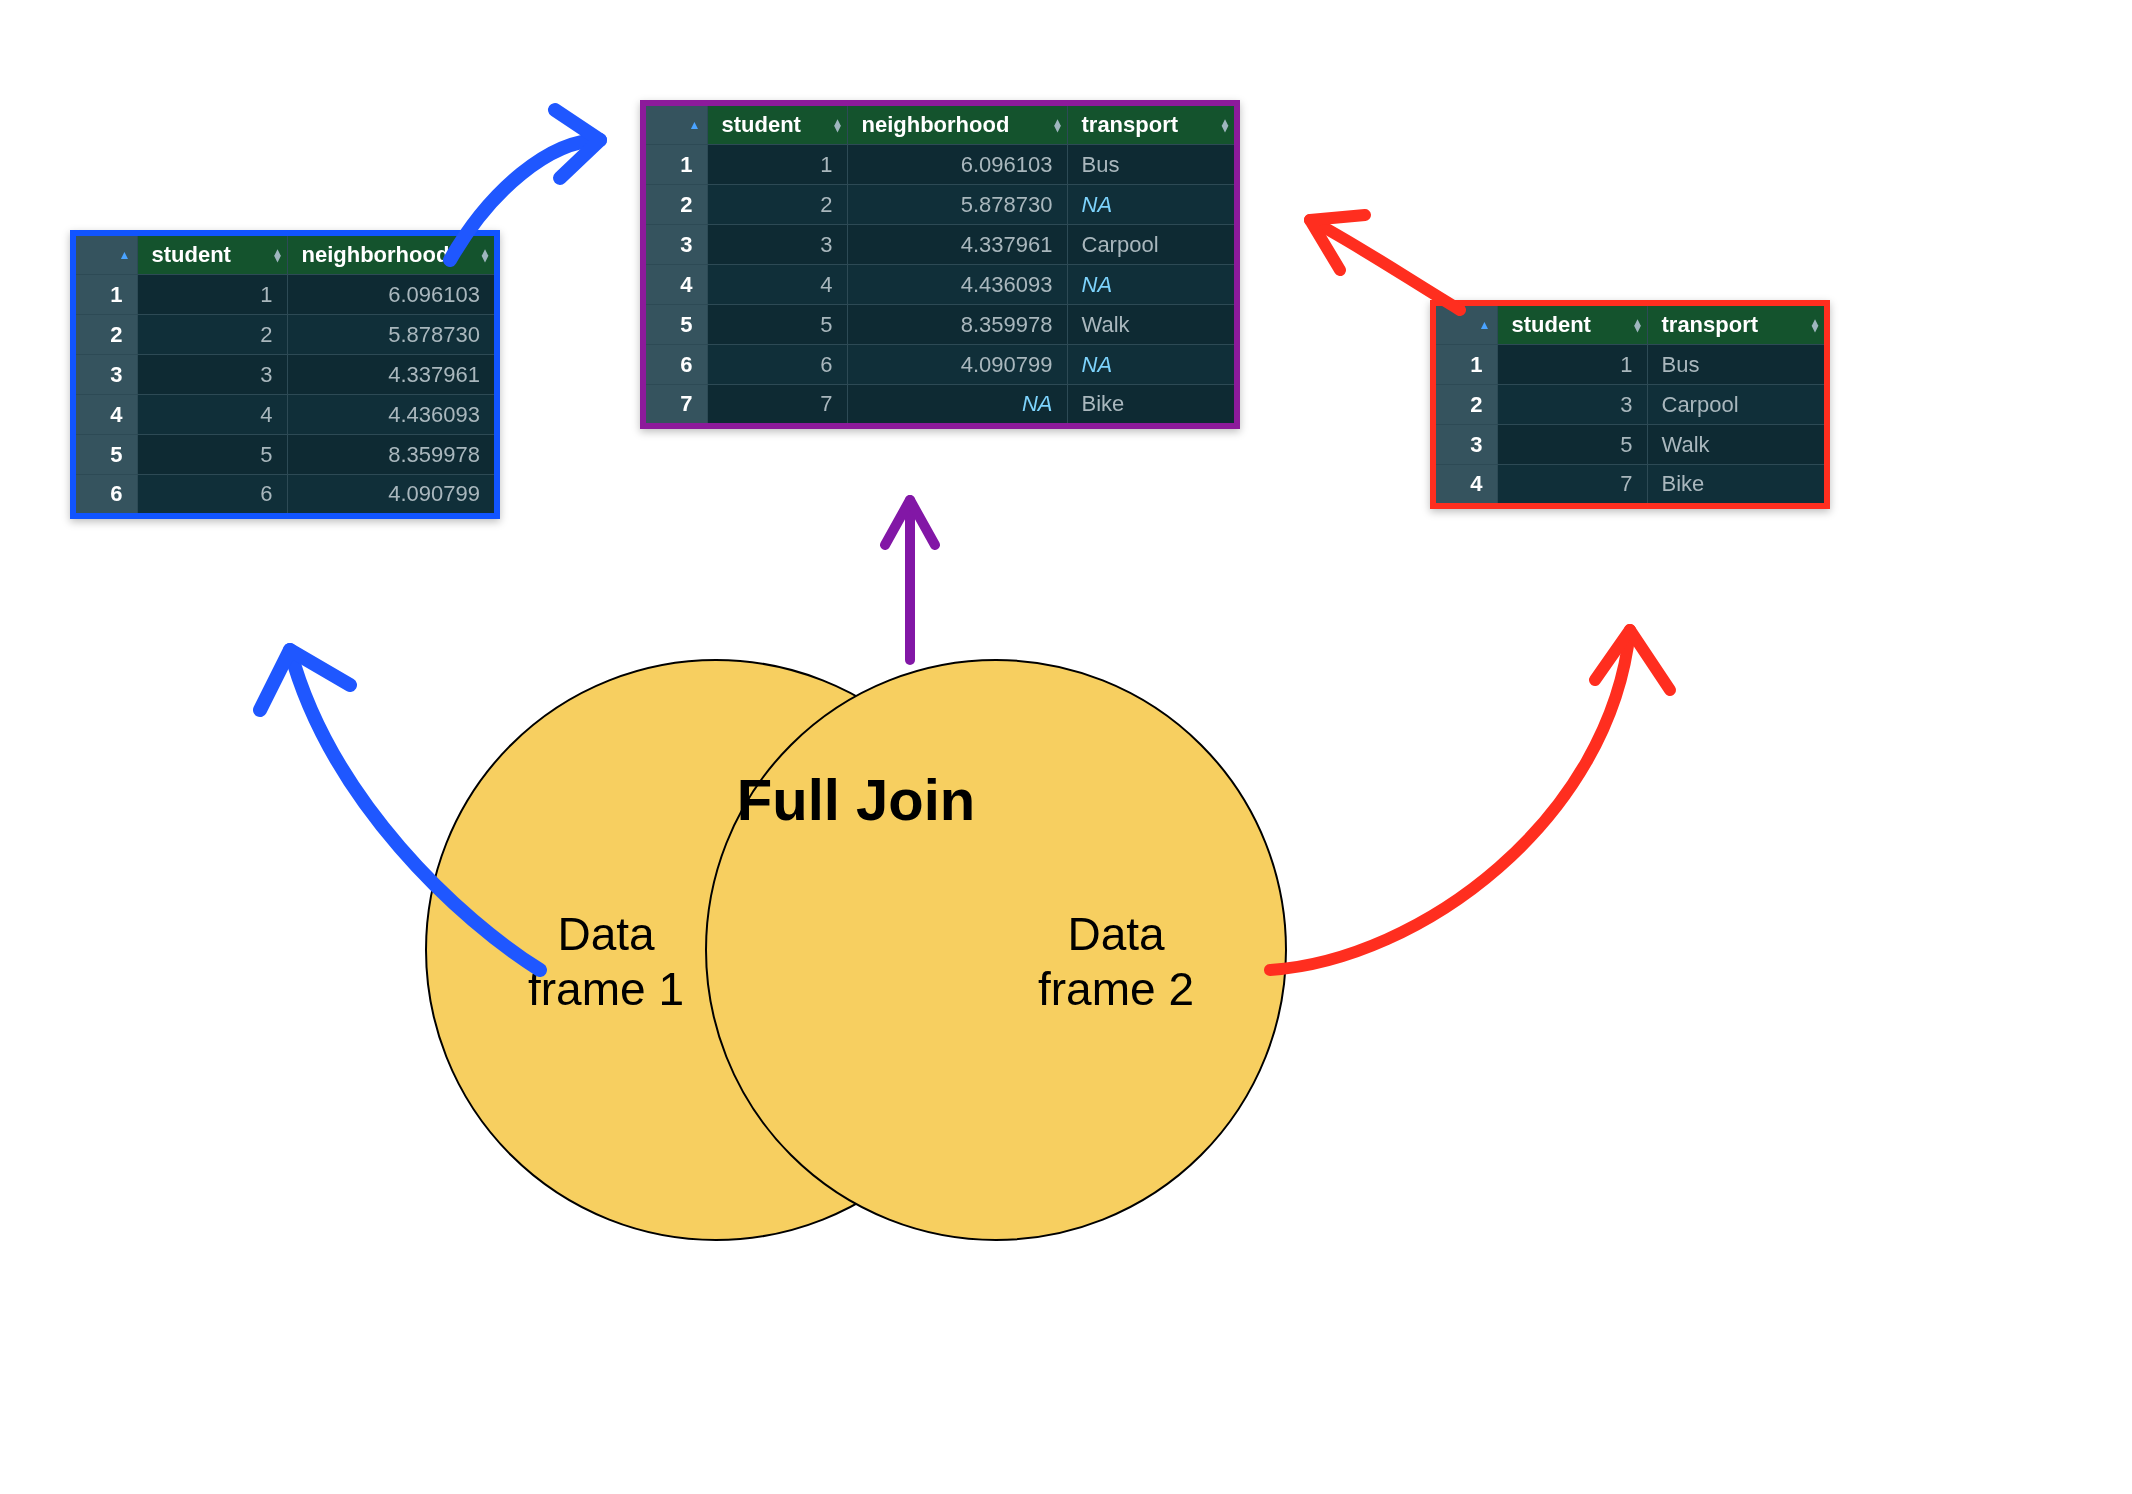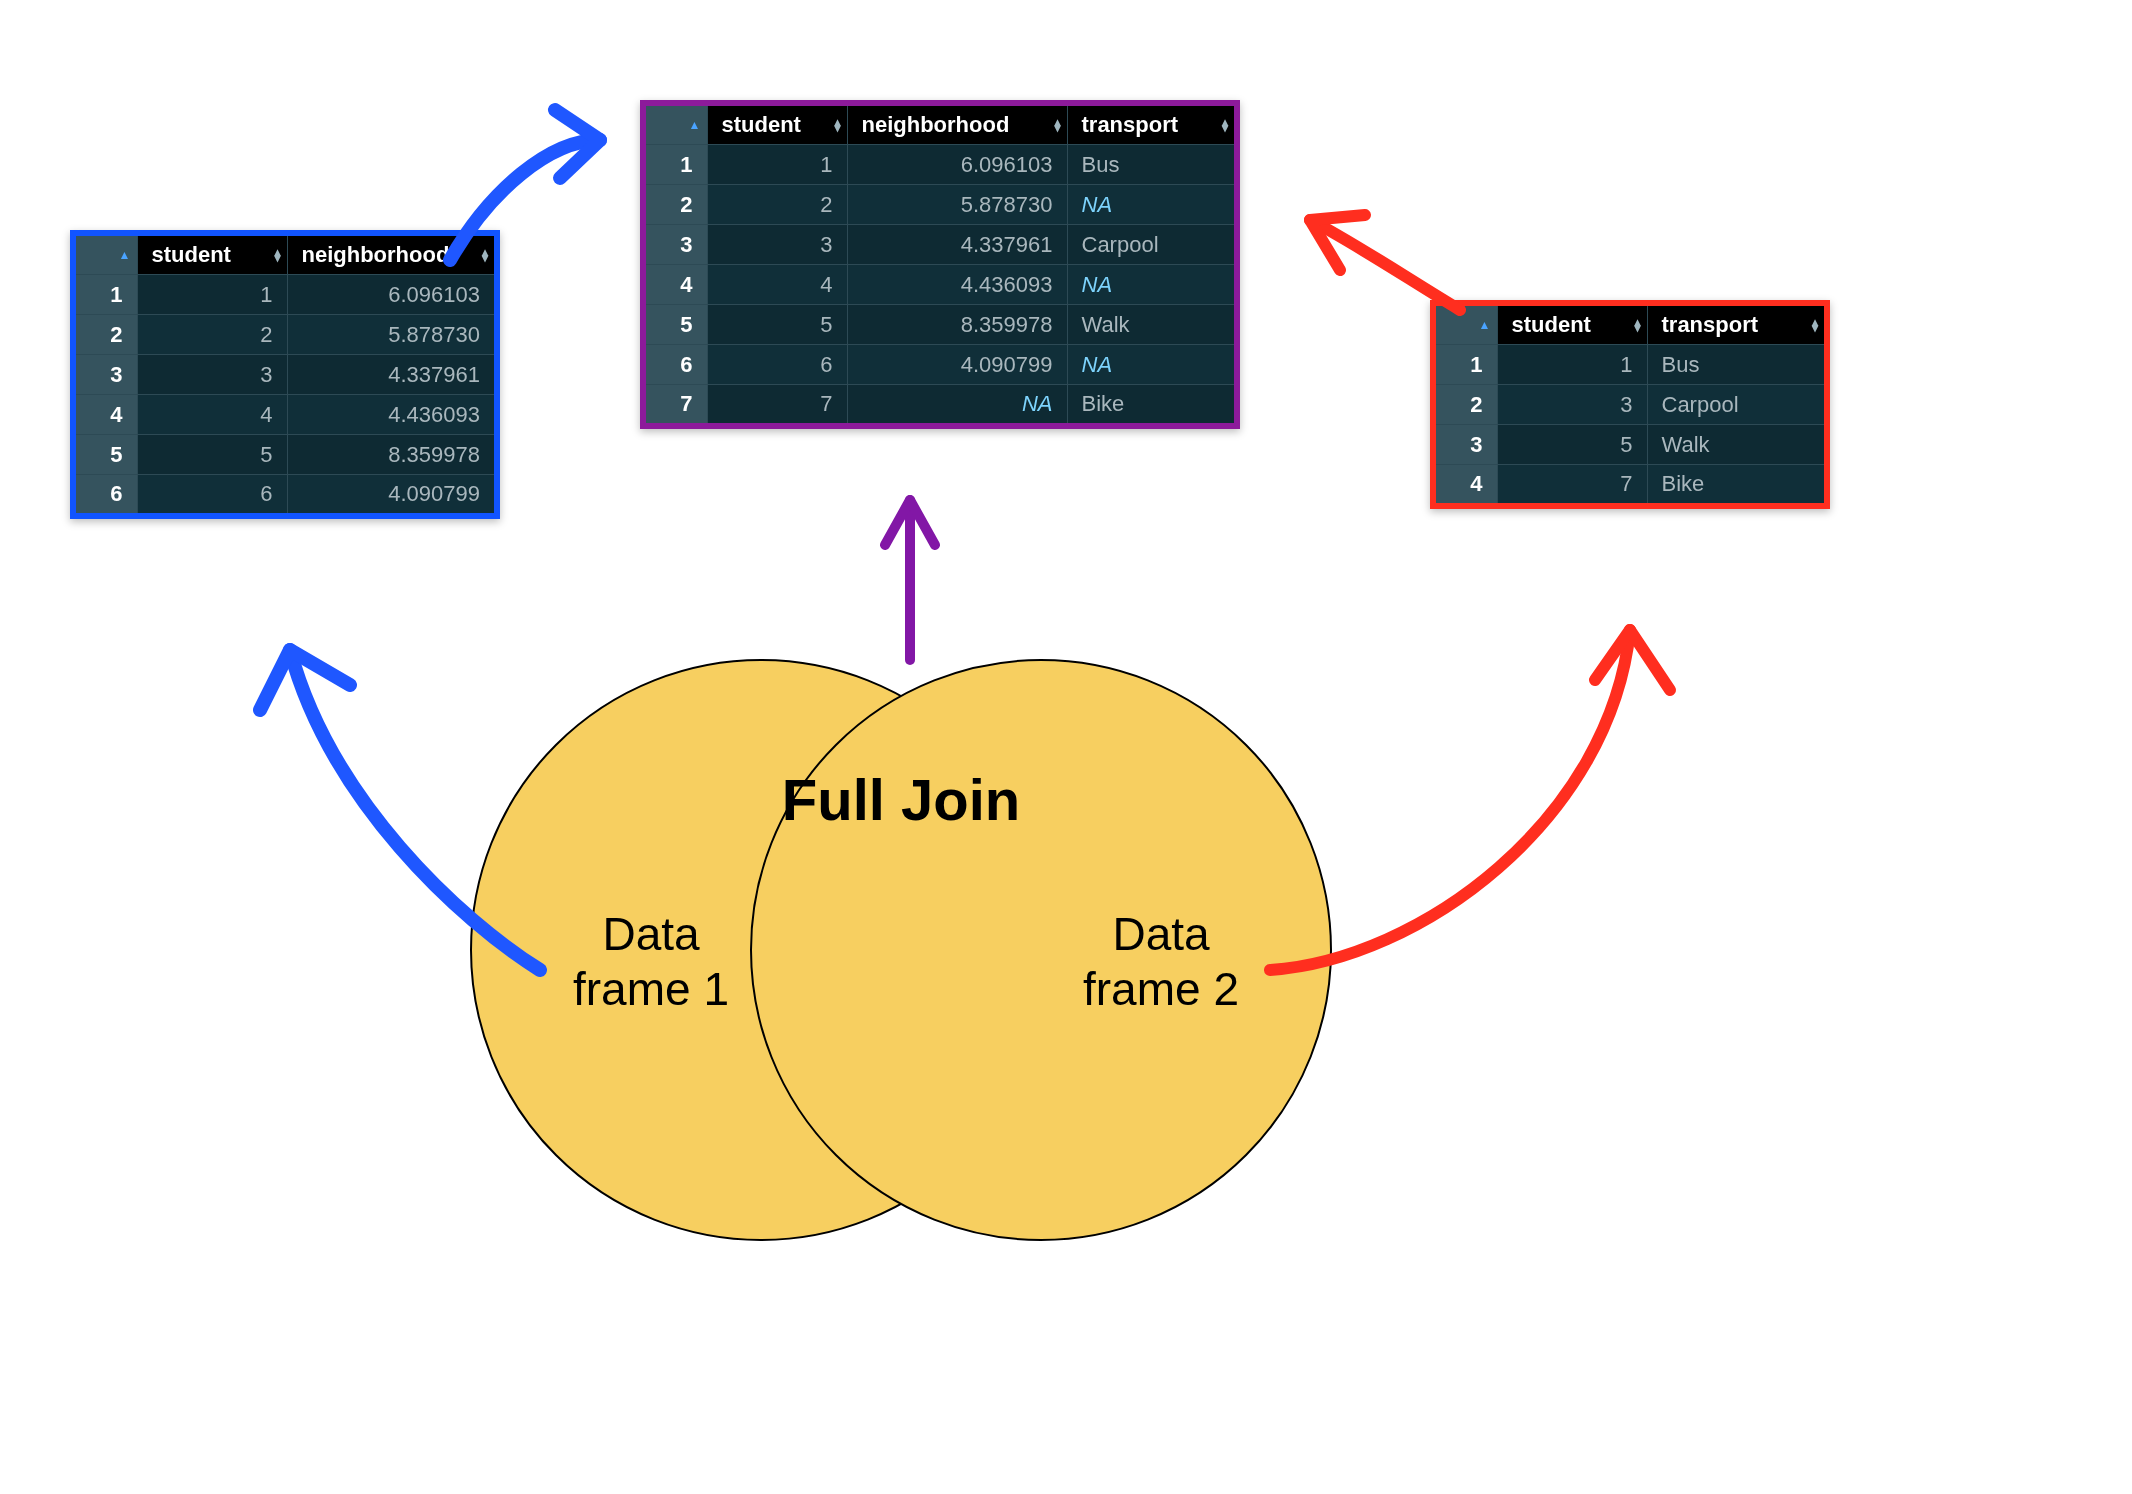--- a/index.html
+++ b/index.html
@@ -27,21 +27,21 @@
   .df-table.purple { border: 6px solid #8d1a9b; }
   .df-table.red    { border: 6px solid #ff2e1f; }
 
   .df-table th, .df-table td {
     padding: 6px 14px;
     border: 1px solid #2d4a55;
     height: 40px;
     white-space: nowrap;
   }
   .df-table th {
-    background: #000000;
+    background: #14532d;
     color: #fff;
     font-weight: 600;
     text-align: left;
     position: relative;
   }
   .df-table th.rownum-head { background:#35535e; width:64px; }
   .df-table th .sort {
     position:absolute; right:6px; top:50%; transform:translateY(-50%);
     font-size:12px; color:#9fb6bf; line-height:8px; text-align:center;
   }
@@ -52,21 +52,21 @@
   .df-table td.rownum {
     background:#35535e; color:#fff; font-weight:700; text-align:right; width:64px;
   }
   .df-table td.num { text-align:right; color:#a9b7bd; }
   .df-table td.txt { text-align:left;  color:#a9b7bd; }
   .df-table td .na { font-style: italic; color:#7dd3fc; }
   .df-table tbody tr:nth-child(even) td:not(.rownum){ background:#102f39; }
   .df-table tbody tr:nth-child(odd)  td:not(.rownum){ background:#0e2a33; }
 
   
-  .venn { position:absolute; left:441px; top:630px; width:920px; height:620px;text-align:right; }
+  .venn { position:absolute; left:396px; top:630px; width:920px; height:620px;text-align:right; }
   .venn svg { width:100%; height:100%; overflow:visible; }
   .venn-label { font-family: "Helvetica Neue", Arial, sans-serif; font-size:46px; fill:#000; }
   .venn-title { font-family: "Helvetica Neue", Arial, sans-serif; font-size:58px; font-weight:800; fill:#000; }
 
   
   .arrow { position:absolute; overflow:visible; }
   .arrow path { fill:none; stroke-linecap:round; stroke-linejoin:round; }
 </style>
 </head>
 <body>

